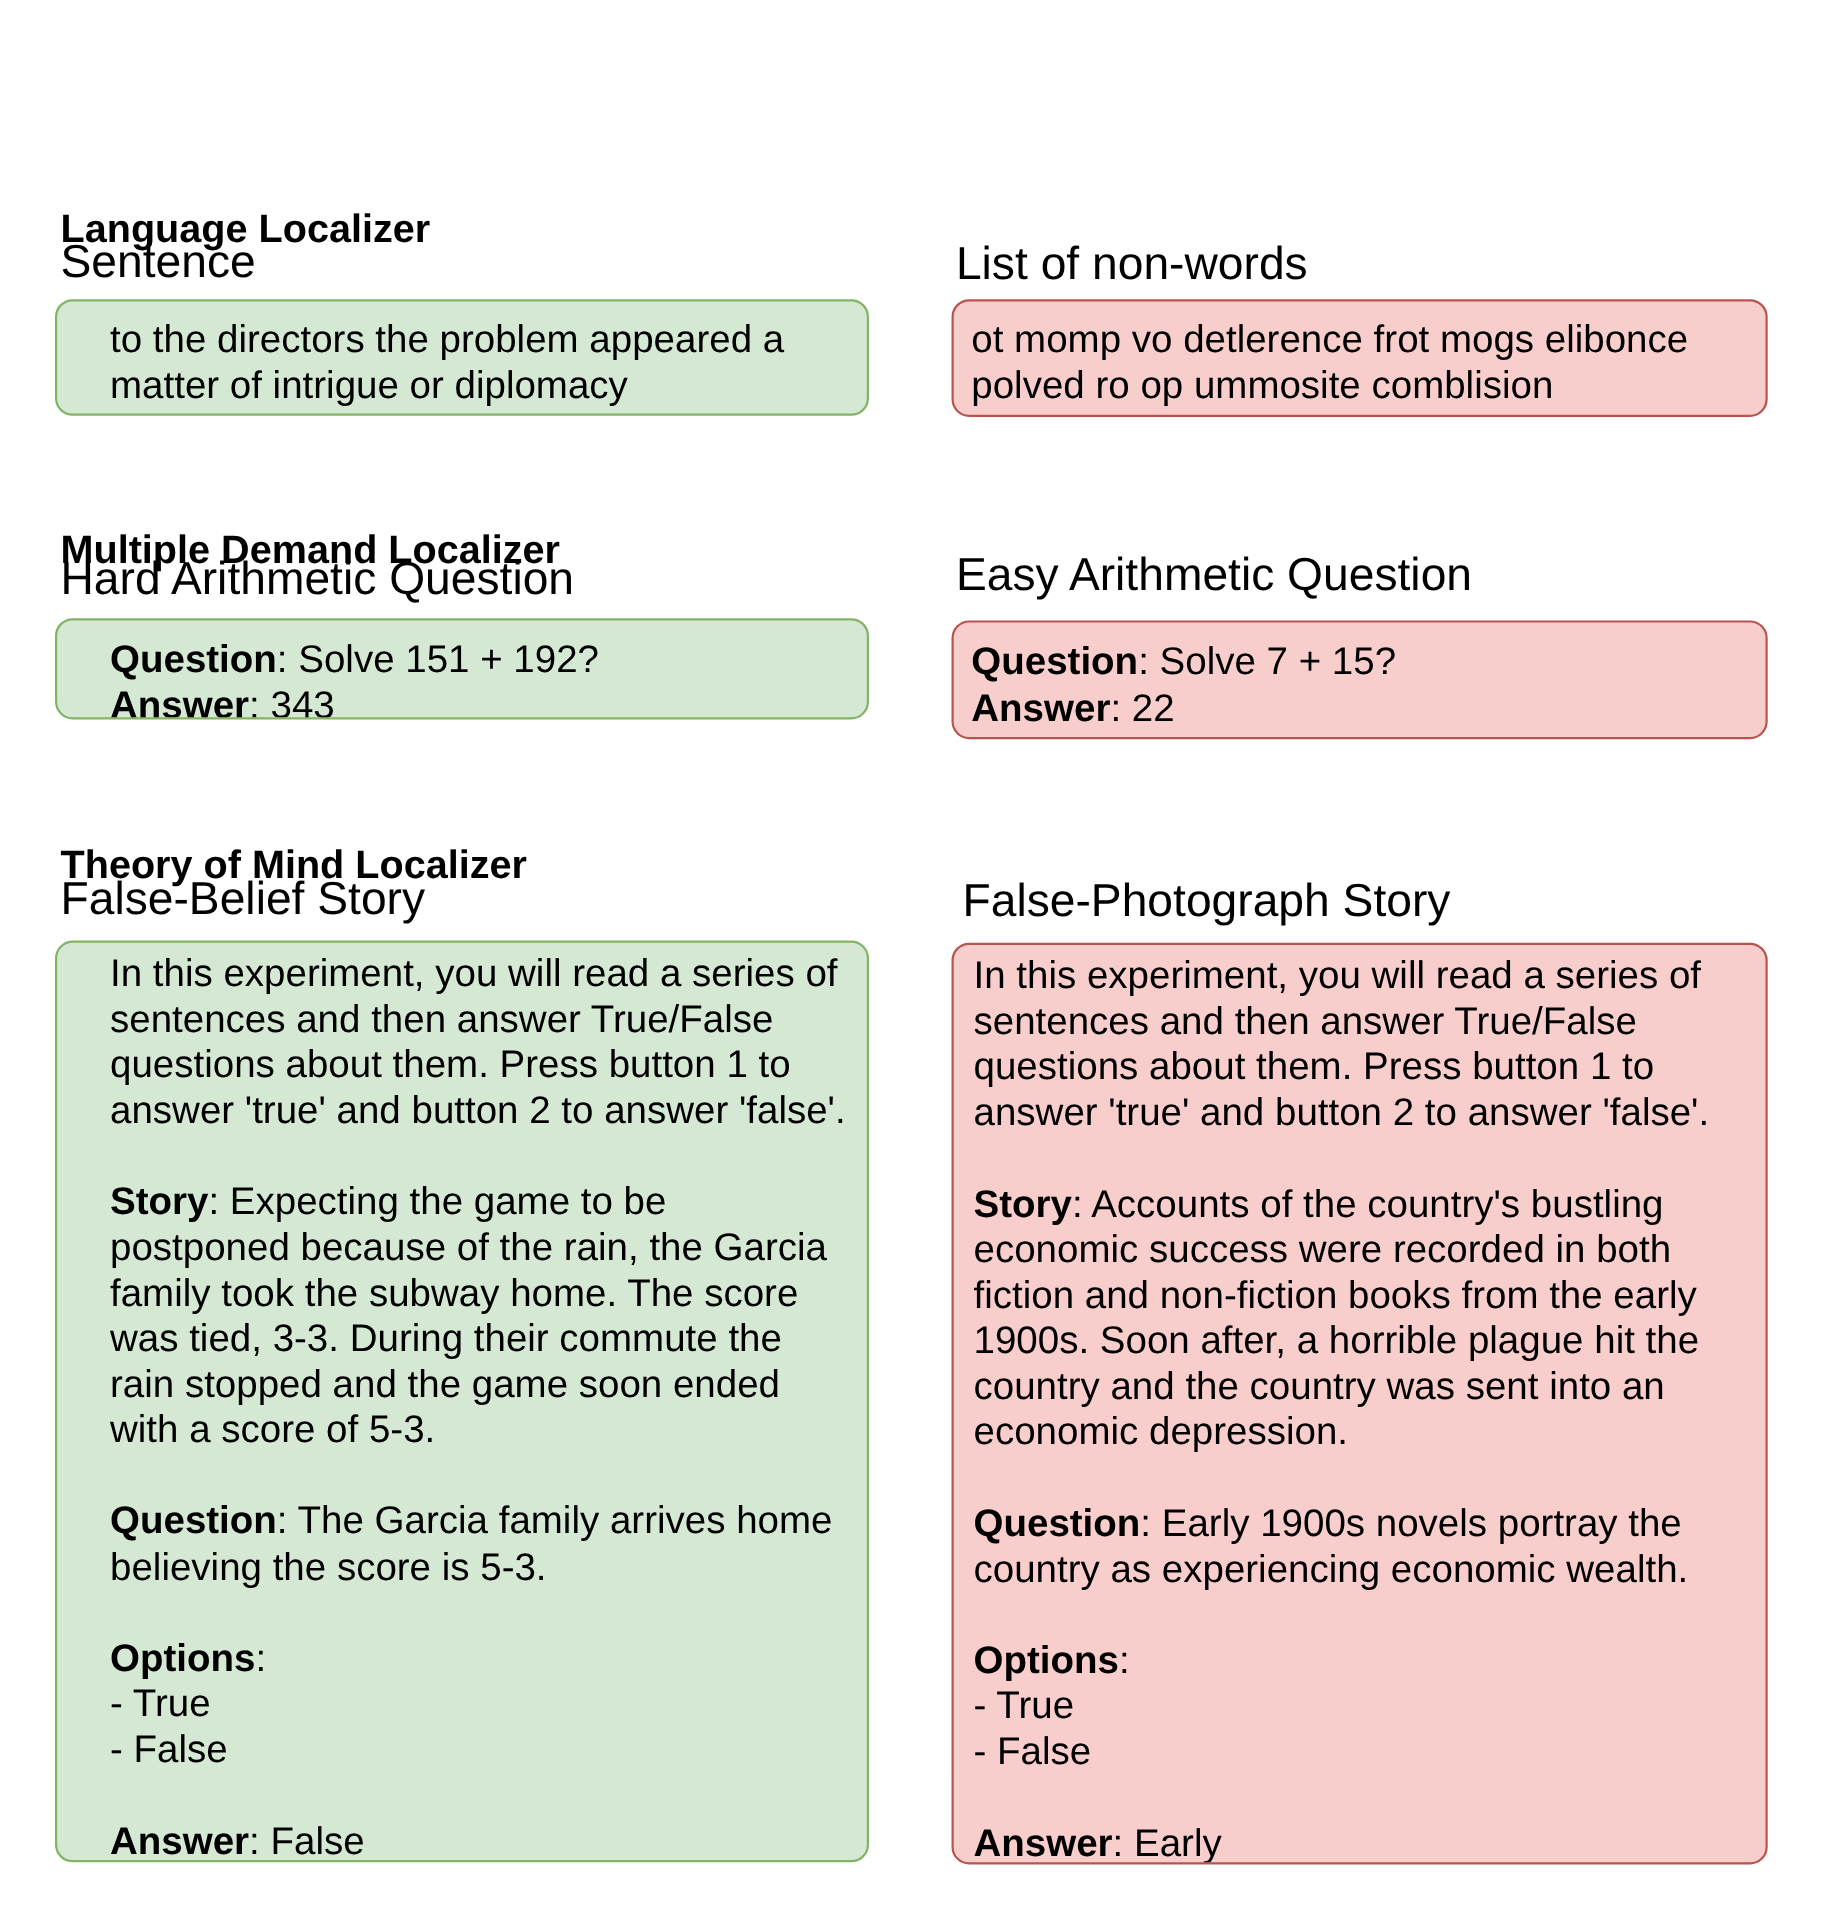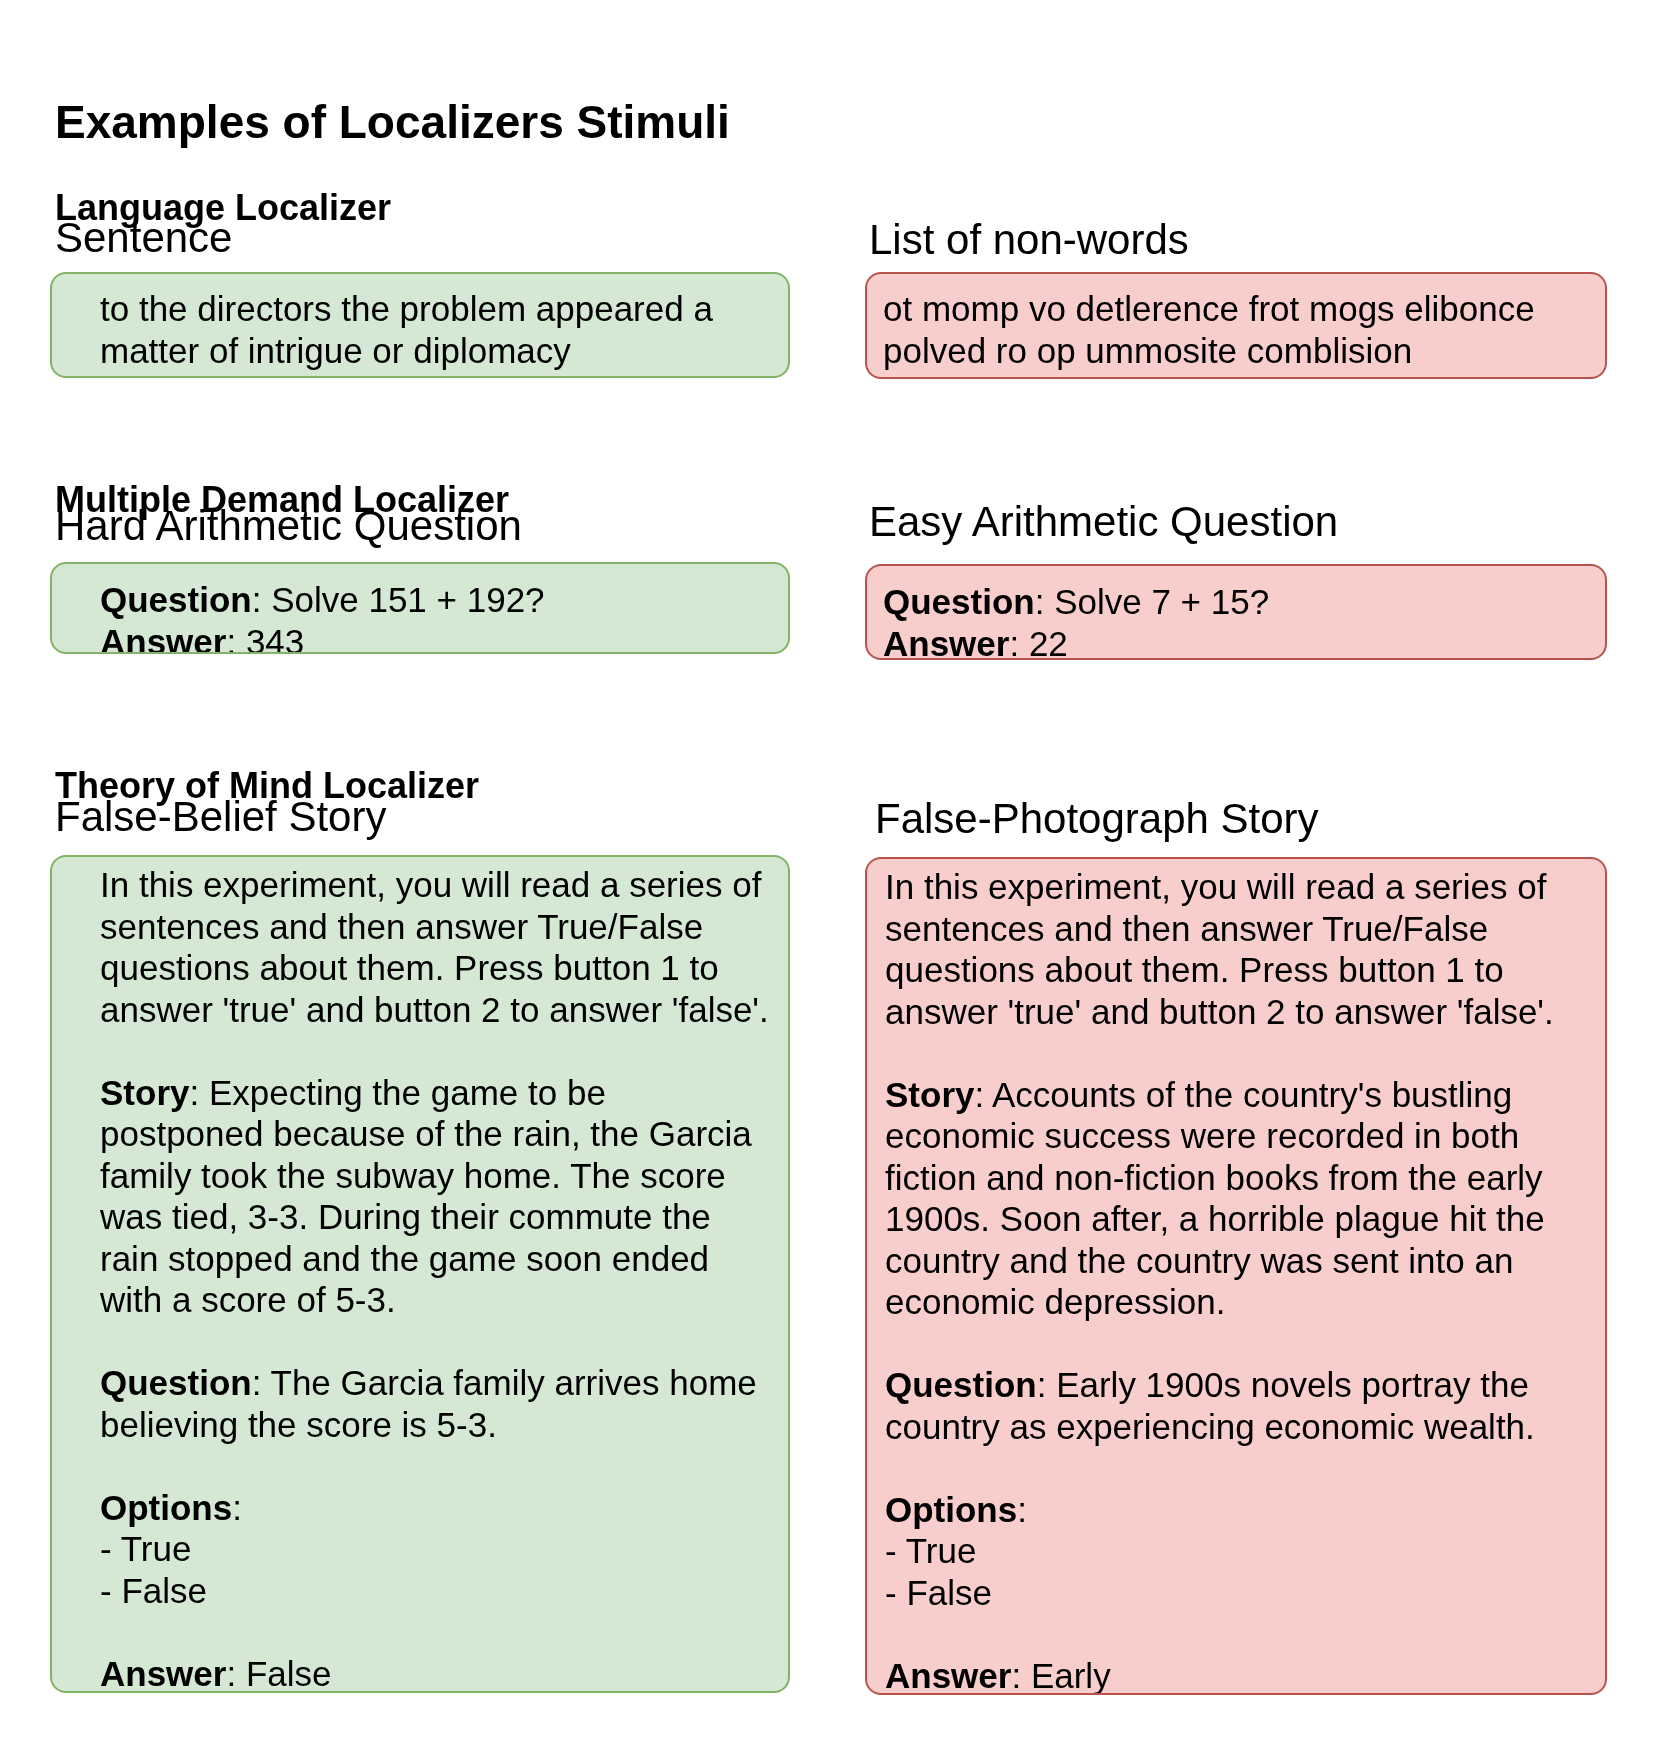--- a/index.html
+++ b/index.html
@@ -58,35 +58,34 @@
     font-size: 35px;
     line-height: 42px;
     overflow: hidden;
   }
   .box.green { background: #d5e8d4; border-color: #82b366; padding-left: 48px; }
   .box.red   { background: #f8cecc; border-color: #b85450; }
 
   .box-g1 { left: 50px;  top: 272px; width: 740px; height: 106px; padding: 14px 16px; }
   .box-r1 { left: 865px; top: 272px; width: 742px; height: 107px; padding: 14px 16px; }
   .box-g2 { left: 50px;  top: 562px; width: 740px; height: 92px; padding: 15px 16px; }
-  .box-r2 { left: 865px; top: 564px; width: 742px; height: 96px; padding: 15px 16px; }
+  .box-r2 { left: 865px; top: 564px; width: 742px; height: 108px; padding: 15px 16px; }
   .box-g3 { left: 50px;  top: 855px; width: 740px; height: 838px; padding: 7px 18px; line-height: 41.5px; }
   .box-r3 { left: 865px; top: 857px; width: 742px; height: 838px; padding: 7px 18px; line-height: 41.5px; }
 
   .box p { margin: 0; }
   .box-g3 p + p, .box-r3 p + p { margin-top: 41.5px; }
   .opt-line { display: block; }
   b { font-weight: 700; }
 </style>
 </head>
 <body>
 
 <div class="canvas">
 
-  <h1 class="page-title">Examples of Localizers Stimuli</h1>
 
   <h2 class="section-header sec-language">Language Localizer</h2>
 
   <div class="stim-label lbl-sentence">Sentence</div>
   <div class="box green box-g1">
     <p>to the directors the problem appeared a matter of intrigue or diplomacy</p>
   </div>
 
   <div class="stim-label lbl-nonwords">List of non-words</div>
   <div class="box red box-r1">

